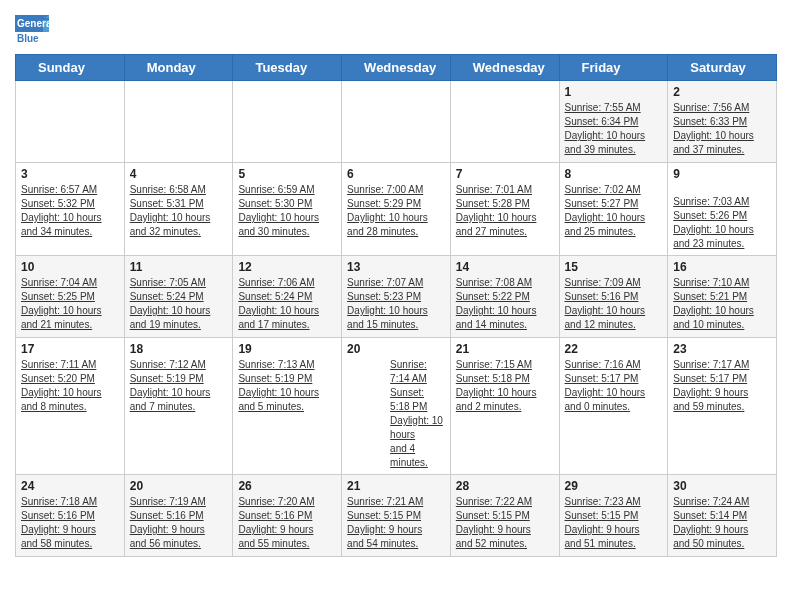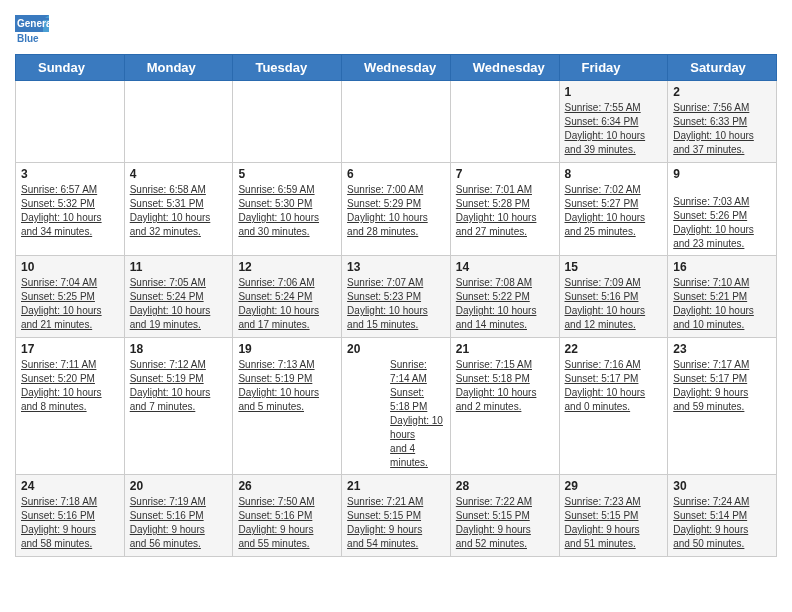--- a/index.html
+++ b/index.html
@@ -310,21 +310,21 @@
           </td>
           <td>
             <span class="day-number">20</span>
             <div class="cell-text" style="white-space: pre-line;">Sunrise: 7:19 AM
 Sunset: 5:16 PM
 Daylight: 9 hours
 and 56 minutes.</div>
           </td>
           <td>
             <span class="day-number">26</span>
-            <div class="cell-text" style="white-space: pre-line;">Sunrise: 7:50 AM
+            <div class="cell-text" style="white-space: pre-line;">Sunrise: 7:20 AM
 Sunset: 5:16 PM
 Daylight: 9 hours
 and 55 minutes.</div>
           </td>
           <td>
             <span class="day-number">21</span>
             <div class="cell-text" style="white-space: pre-line;">Sunrise: 7:21 AM
 Sunset: 5:15 PM
 Daylight: 9 hours
 and 54 minutes.</div>

